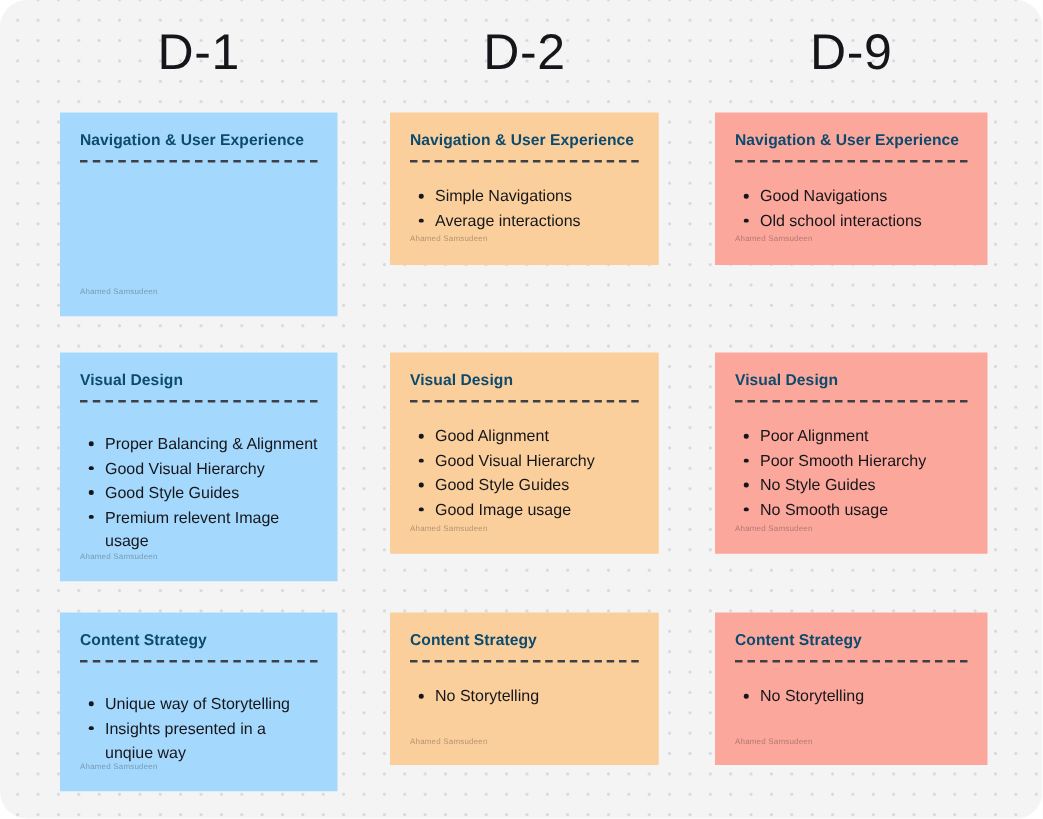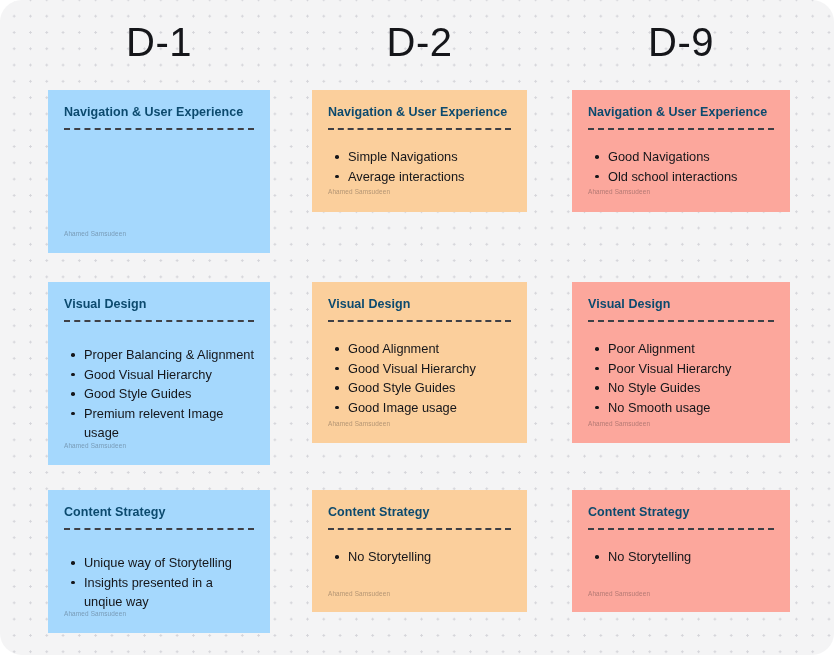--- a/index.html
+++ b/index.html
@@ -166,21 +166,21 @@
           <li>Good Style Guides</li>
           <li>Good Image usage</li>
         </ul>
         <div class="watermark" style="top: 138px;">Ahamed Samsudeen</div>
       </div>
       <div class="card red" style="left: 572px; top: 282px; width: 218px; height: 161px;">
         <div class="card-title">Visual Design</div>
         <hr class="divider">
         <ul class="card-list">
           <li>Poor Alignment</li>
-          <li>Poor Visual Hierarchy</li>
+          <li>Poor Smooth Hierarchy</li>
           <li>No Style Guides</li>
           <li>No Smooth usage</li>
         </ul>
         <div class="watermark" style="top: 138px;">Ahamed Samsudeen</div>
       </div>
       <div class="card blue" style="left: 48px; top: 490px; width: 222px; height: 143px;">
         <div class="card-title">Content Strategy</div>
         <hr class="divider">
         <ul class="card-list">
           <li>Unique way of Storytelling</li>

